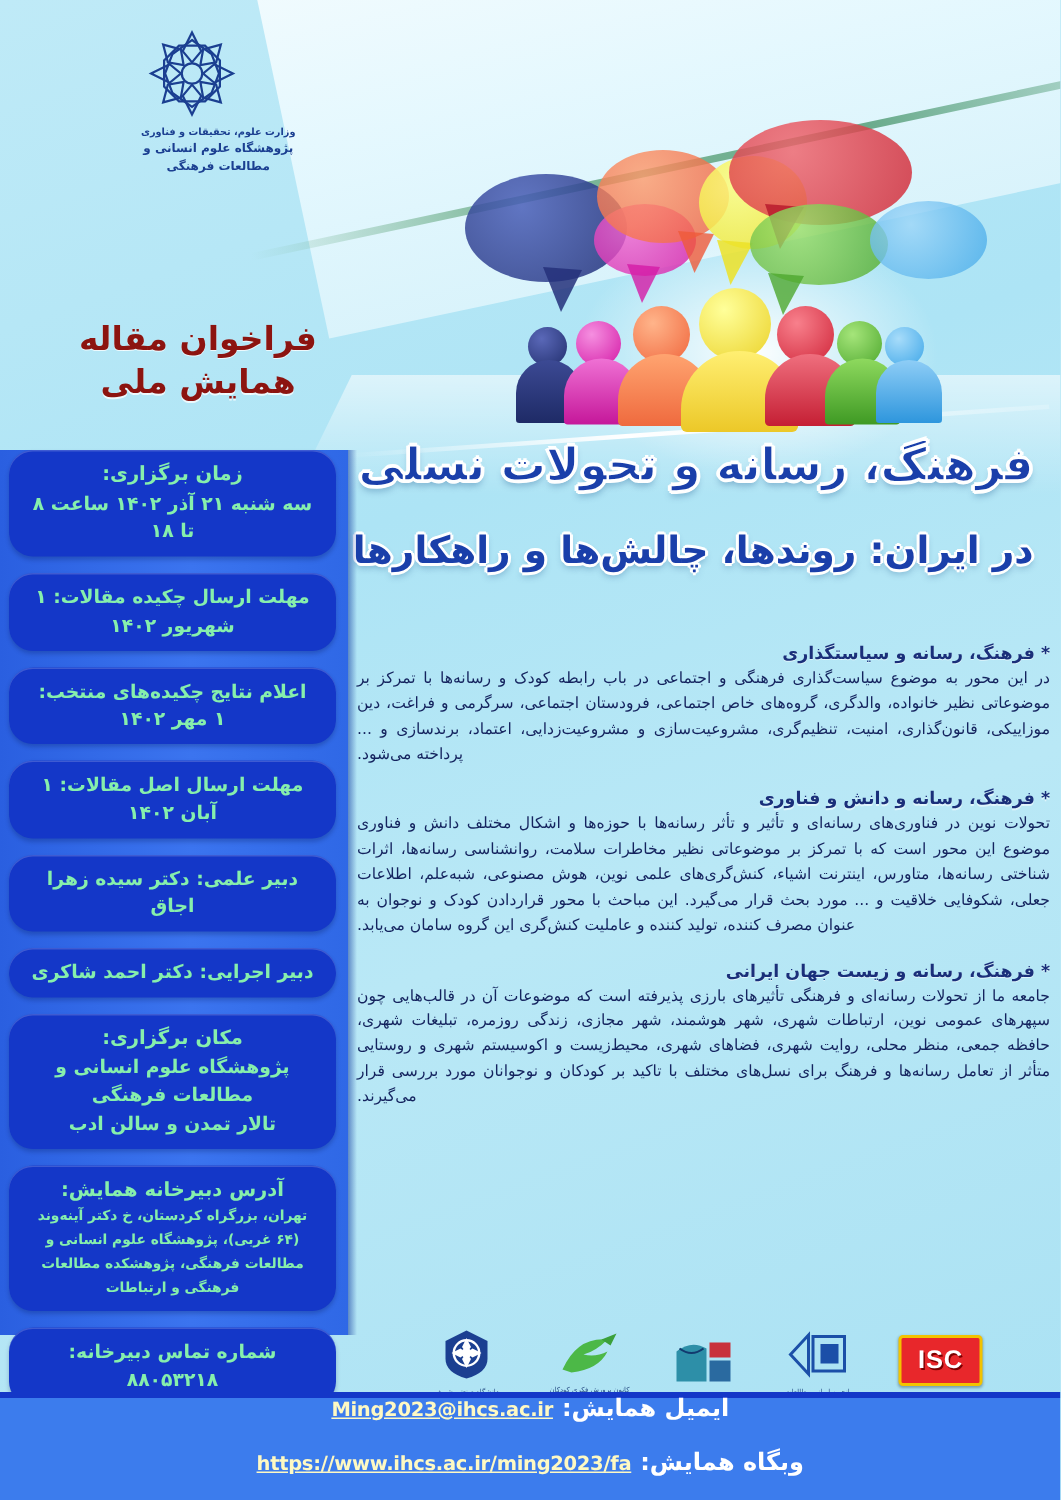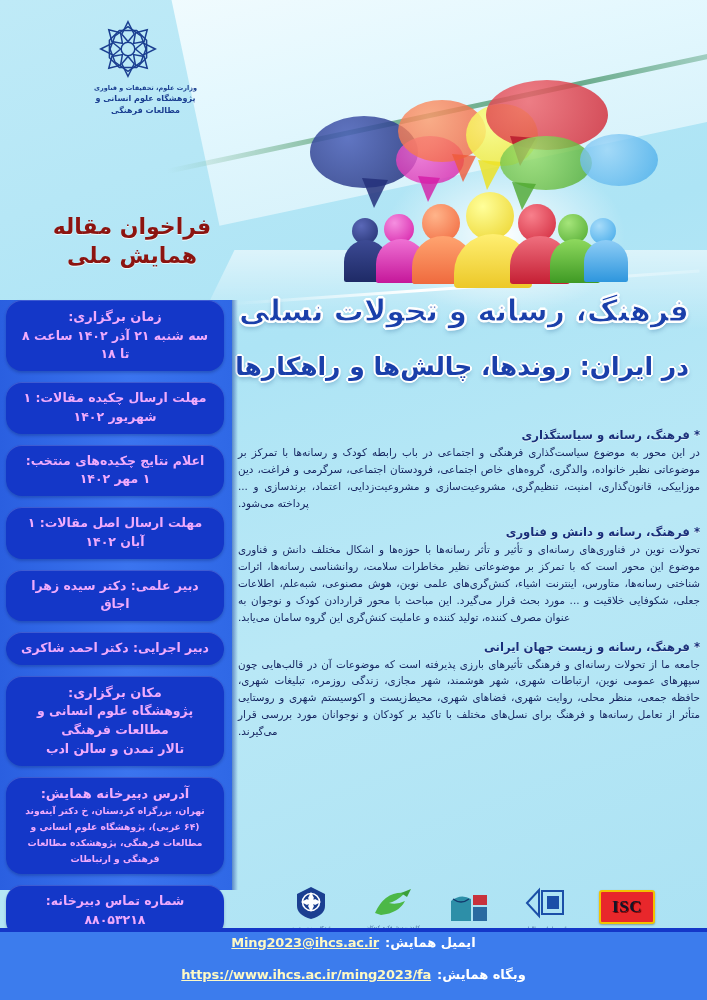--- a/index.html
+++ b/index.html
@@ -93,21 +93,21 @@
     position:absolute;top:300px;left:0;width:232px;height:590px;
     background:linear-gradient(90deg,#2a5fe0 0%,#3b74ef 55%,#2f68e6 100%);
   }
   .sidebar:after{
     content:"";position:absolute;top:0;right:-6px;width:6px;height:100%;
     background:linear-gradient(90deg,rgba(20,60,160,.55),rgba(20,60,160,0));
   }
   .pill{
     position:relative;margin:0 8px 11px 6px;
     background:#1437c8;border-radius:16px;
-    color:#f0abfc;text-align:center;
+    color:#86efac;text-align:center;
     padding:7px 14px;box-sizing:border-box;
     font-weight:bold;line-height:1.5;
     box-shadow:inset 0 1px 0 rgba(255,255,255,.18),0 2px 3px rgba(0,20,80,.25);
   }
   .pill .hd{display:block;font-size:13px;}
   .pill .bd{display:block;font-size:12.5px;}
   .pill .sm{display:block;font-size:9.2px;font-weight:bold;line-height:1.75;}
   .pill.one .bd{font-size:12.5px;}
 
   
@@ -140,39 +140,39 @@
     position:absolute;top:884px;left:238px;width:462px;height:56px;
     display:flex;align-items:center;justify-content:center;gap:26px;
   }
   .lg{position:relative;text-align:center;}
   .isc-box{
     width:52px;height:30px;background:#e8272b;border:2px solid #f2c300;
     border-radius:3px;display:flex;align-items:center;justify-content:center;
     box-shadow:0 1px 2px rgba(0,0,0,.3);
   }
   .isc-box span{
-    color:#0f172a;font-weight:bold;font-size:17px;letter-spacing:.5px;
-    font-family:Liberation Serif, serif;
+    color:#ffffff;font-weight:bold;font-size:17px;letter-spacing:.5px;
+    font-family:Liberation Sans, sans-serif;
     text-shadow:1px 1px 0 #7a0000;
   }
   .isc-code{color:#16307a;font-size:7.5px;font-weight:bold;margin-top:2px;}
   .lg-cap{color:#2a4f86;font-size:4.6px;line-height:1.4;margin-top:2px;max-width:56px;}
 
   
   .footer{
     position:absolute;left:0;bottom:0;width:707px;height:68px;
     background:#3c7ced;border-top:4px solid #1437c8;
     display:flex;flex-direction:column;align-items:center;justify-content:center;
     gap:1px;
   }
   .f-row{
     display:flex;align-items:baseline;justify-content:center;gap:6px;
     direction:rtl;width:100%;
   }
-  .f-label{color:#ffffff;font-size:13px;font-weight:bold;margin-top:16px;}
+  .f-label{color:#ffffff;font-size:16px;font-weight:bold;margin-top:16px;}
   .f-val{
     color:#fef9c3;font-size:13px;font-weight:bold;direction:ltr;unicode-bidi:bidi-override;
     letter-spacing:-.2px;
     text-decoration:underline;
   }
 </style>
 </head>
 <body>
 
 <div class="poster">

